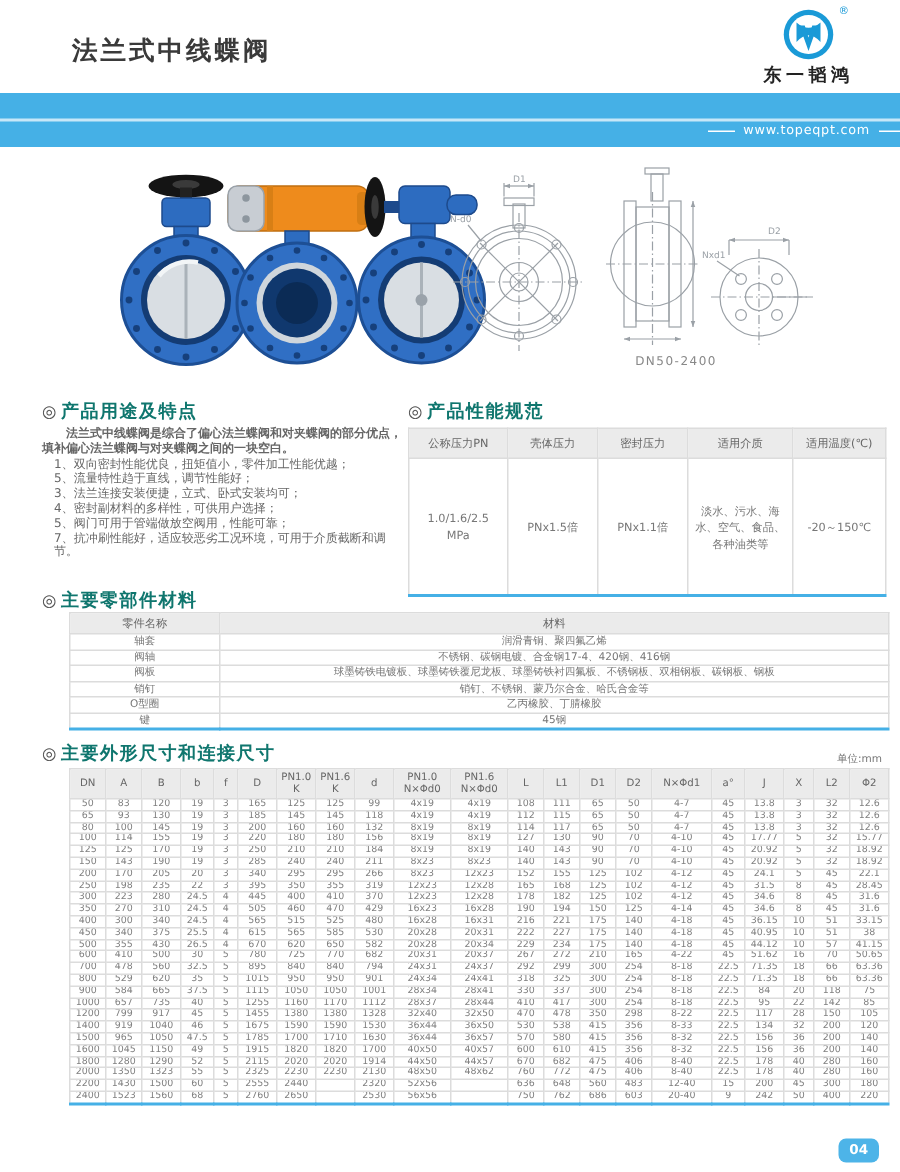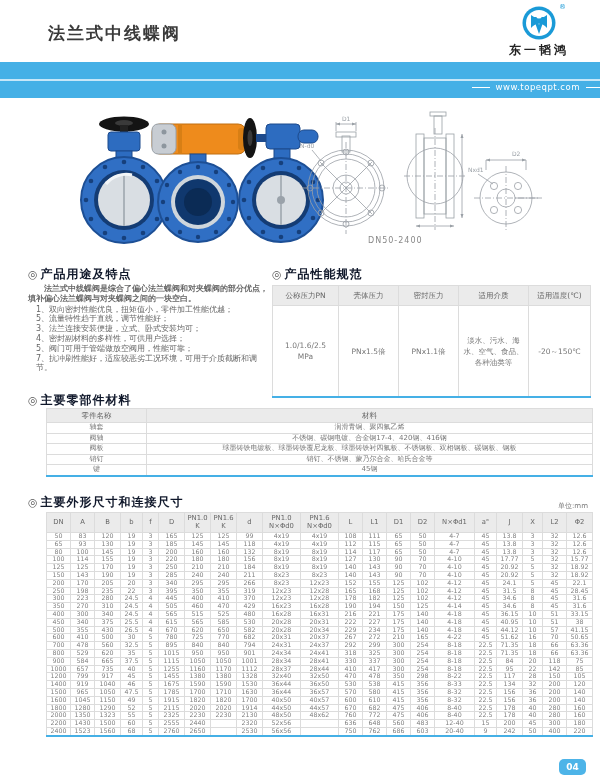--- a/index.html
+++ b/index.html
@@ -15,26 +15,26 @@
   .banner{position:absolute;left:0;top:62px;width:600px;height:36px;background:#45b0e6;}
   .banner .split{position:absolute;left:0;top:17px;width:600px;height:1.5px;background:rgba(255,255,255,.7);}
   .website-wrap{position:absolute;right:0;top:82px;display:flex;align-items:center;gap:6px;}
   .website-wrap .dash{height:1px;background:#fff;}
   .website-wrap .d1{width:18px;} .website-wrap .d2{width:14px;}
   .website{font-size:8.5px;color:#fff;letter-spacing:.5px;}
   
   .imgs{position:absolute;left:0;top:100px;width:600px;height:165px;}
   .ph{position:absolute;}
   .drw{position:absolute;}
-  .drawing-caption{position:absolute;left:368px;top:236px;width:110px;text-align:left;
+  .drawing-caption{position:absolute;left:368px;top:236px;width:110px;text-align:right;
                    font-size:8px;color:#888;letter-spacing:1px;}
   
   .sec-h{position:absolute;display:flex;align-items:center;gap:3px;}
   .sec-h .ic{font-size:11px;color:#555;}
-  .sec-h .tx{font-size:12px;font-weight:bold;color:#0f172a;letter-spacing:1px;}
+  .sec-h .tx{font-size:12px;font-weight:bold;color:#0f766e;letter-spacing:1px;}
   
   .features{position:absolute;left:28px;top:284px;width:244px;font-size:8px;
             line-height:9.8px;color:#666;}
   .features .intro{text-indent:2em;margin:0 0 1px 0;font-weight:bold;}
   .feat-list div{padding-left:1em;}
   
   .tbl{border-collapse:collapse;table-layout:fixed;background:#fff;}
   .tbl th,.tbl td{border:1px solid #dcdcdc;text-align:center;vertical-align:middle;overflow:hidden;}
   .tbl th{background:#ebebeb;font-weight:normal;color:#666;}
   .blue-bottom{border-bottom:2px solid #45b0e6;}
@@ -313,20 +313,24 @@
         </tr>
         <tr>
           <td>阀板</td>
           <td>球墨铸铁电镀板、球墨铸铁覆尼龙板、球墨铸铁衬四氟板、不锈钢板、双相钢板、碳钢板、钢板</td>
         </tr>
         <tr>
           <td>销钉</td>
           <td>销钉、不锈钢、蒙乃尔合金、哈氏合金等</td>
         </tr>
         <tr>
+          <td>O型圈</td>
+          <td>乙丙橡胶、丁腈橡胶</td>
+        </tr>
+        <tr>
           <td>键</td>
           <td>45钢</td>
         </tr>
       </tbody>
   </table>
 
   <div class="sec-h" style="left:28px;top:494px;">
     <span class="ic">◎</span>
     <span class="tx">主要外形尺寸和连接尺寸</span>
   </div>

